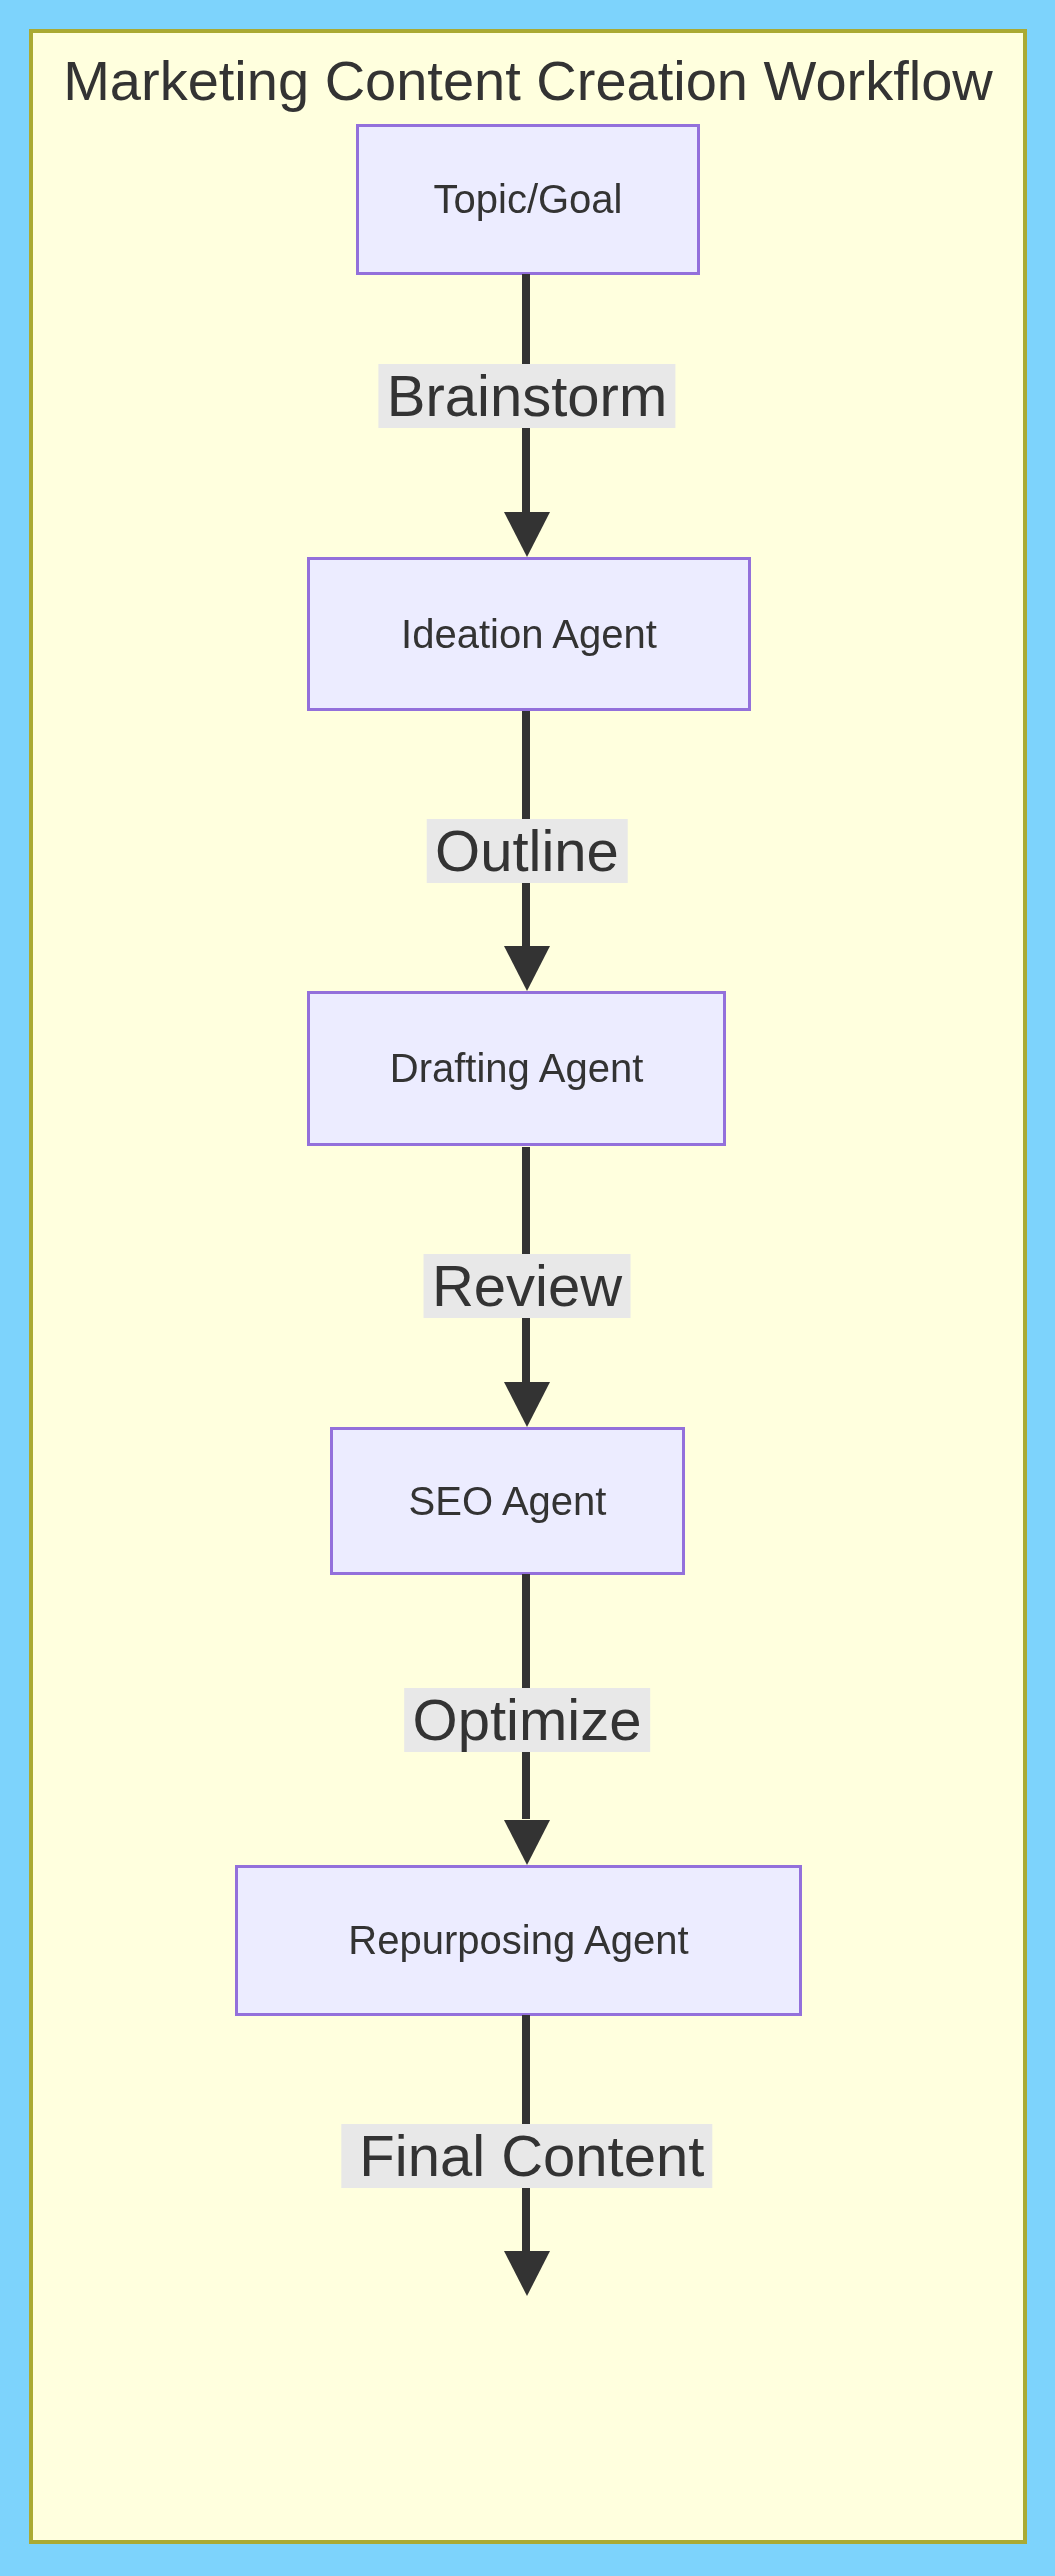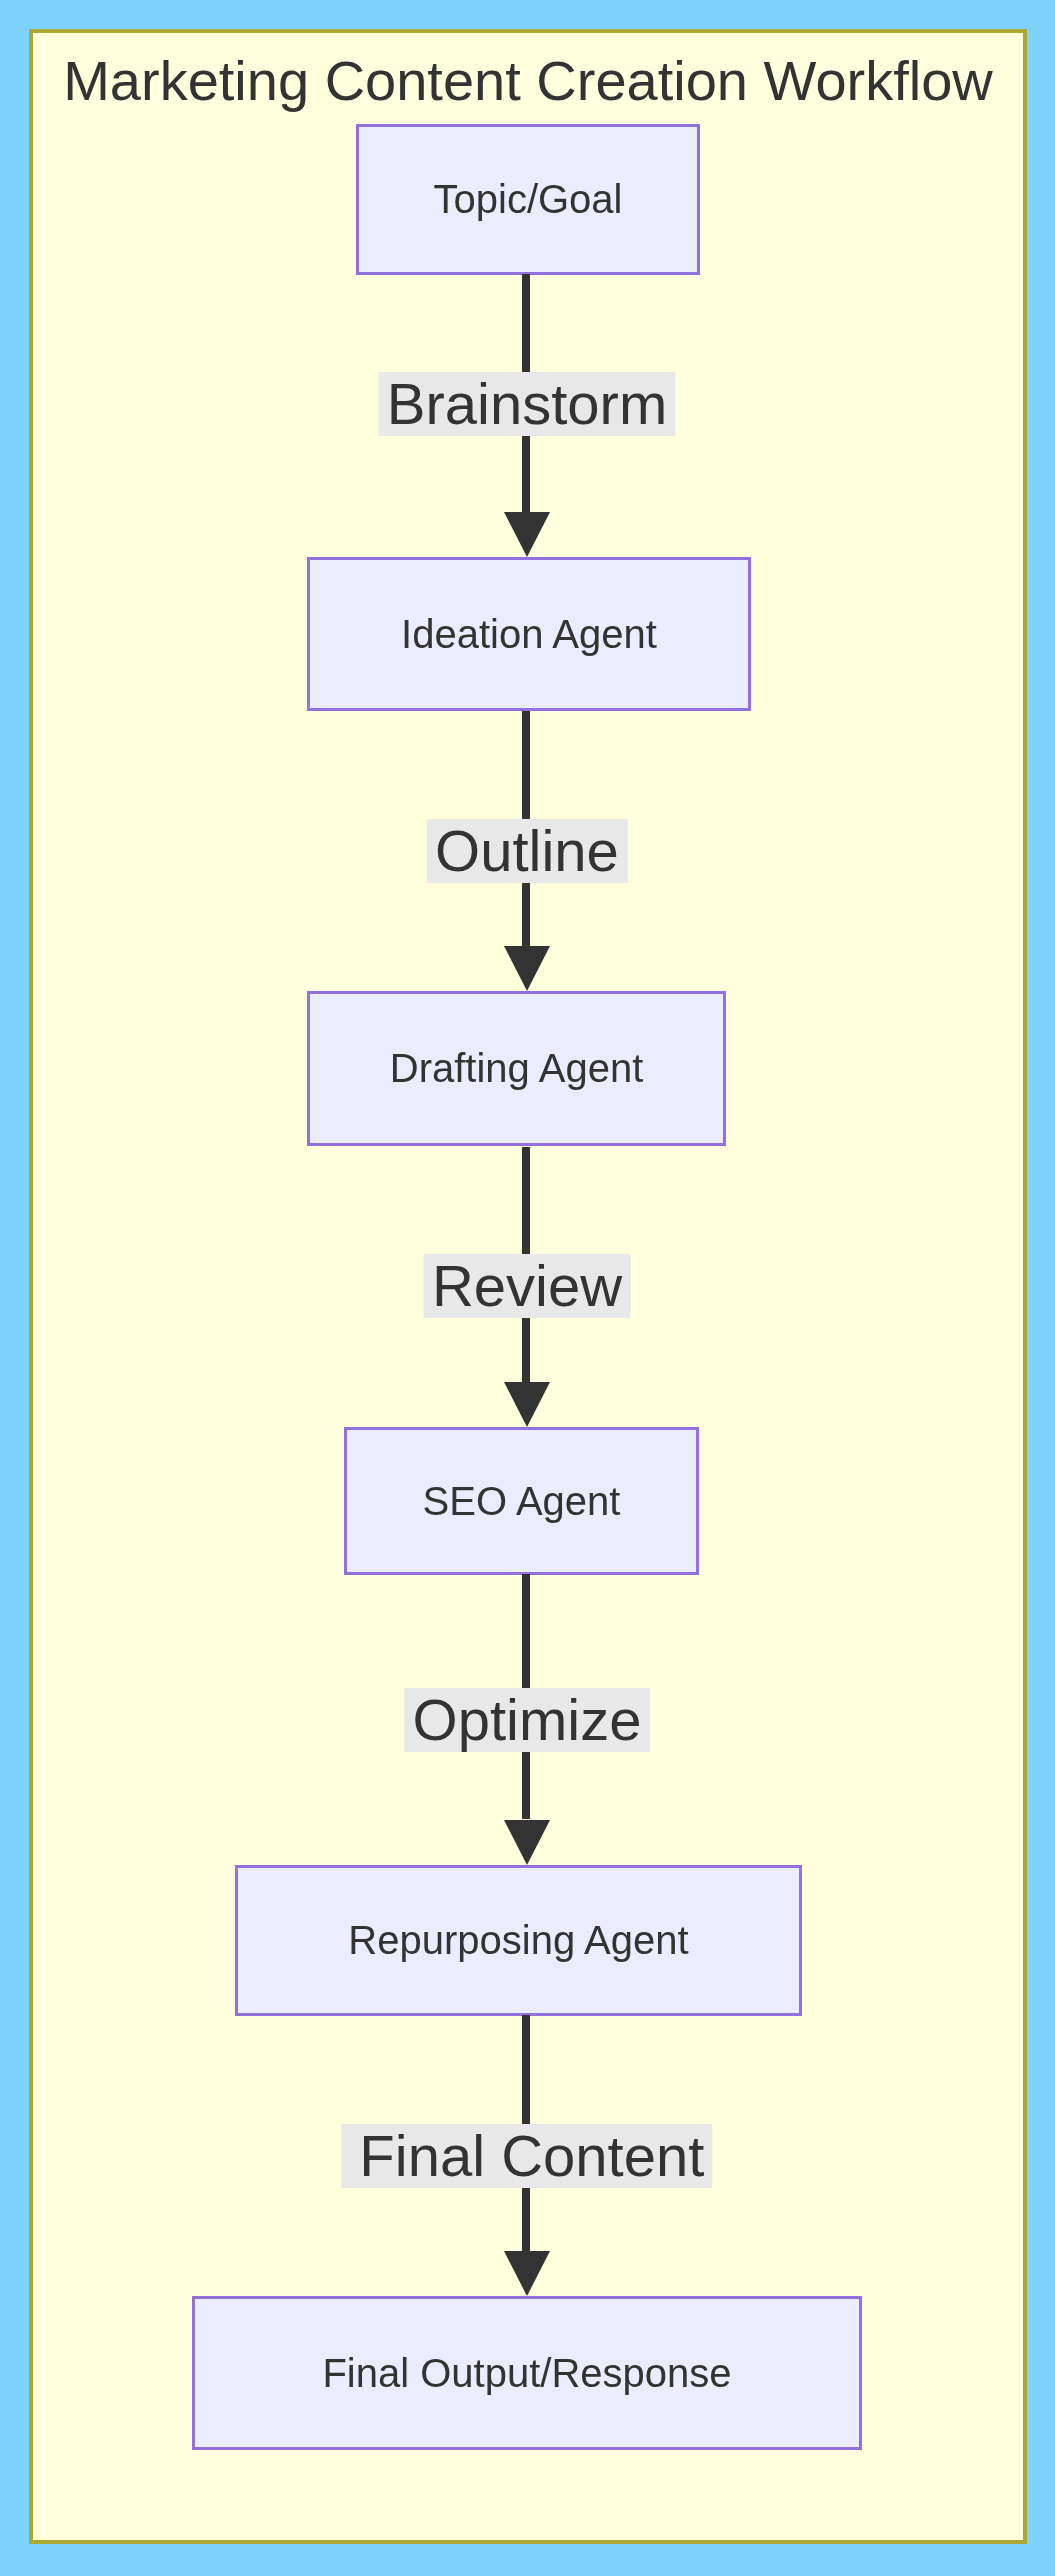--- a/index.html
+++ b/index.html
@@ -48,39 +48,38 @@
   <div class="cluster"></div>
 
   <div class="cluster-title">Marketing Content Creation Workflow</div>
 
   <div class="node" style="left:356px; top:124px; width:344px; height:151px;">Topic/Goal</div>
 
   <div class="node" style="left:307px; top:557px; width:444px; height:154px;">Ideation Agent</div>
 
   <div class="node" style="left:307px; top:991px; width:419px; height:155px;">Drafting Agent</div>
 
-  <div class="node" style="left:344px; top:1427px; width:355px; height:148px;">SEO Agent</div>
+  <div class="node" style="left:330px; top:1427px; width:355px; height:148px;">SEO Agent</div>
 
   <div class="node" style="left:235px; top:1865px; width:567px; height:151px;">Repurposing Agent</div>
 
-  <div class="node" style="left:192px; top:2296px; width:670px; height:154px;">Final Output/Response</div>
 
   <div class="edge-line" style="top:274px;  height:238px;"></div>
   <div class="edge-line" style="top:711px;  height:235px;"></div>
   <div class="edge-line" style="top:1147px; height:235px;"></div>
   <div class="edge-line" style="top:1574px; height:245px;"></div>
   <div class="edge-line" style="top:2015px; height:236px;"></div>
 
   <div class="arrowhead" style="top:512px;"></div>
   <div class="arrowhead" style="top:946px;"></div>
   <div class="arrowhead" style="top:1382px;"></div>
   <div class="arrowhead" style="top:1820px;"></div>
   <div class="arrowhead" style="top:2251px;"></div>
 
-  <div class="edge-label" style="top:372px;">Brainstorm</div>
+  <div class="edge-label" style="top:364px;">Brainstorm</div>
 
   <div class="edge-label" style="top:819px;">Outline</div>
 
   <div class="edge-label" style="top:1254px;">Review</div>
 
   <div class="edge-label" style="top:1688px;">Optimize</div>
 
   <div class="edge-label" style="top:2124px;padding-left:18px;">Final Content</div>
 
 </div>

